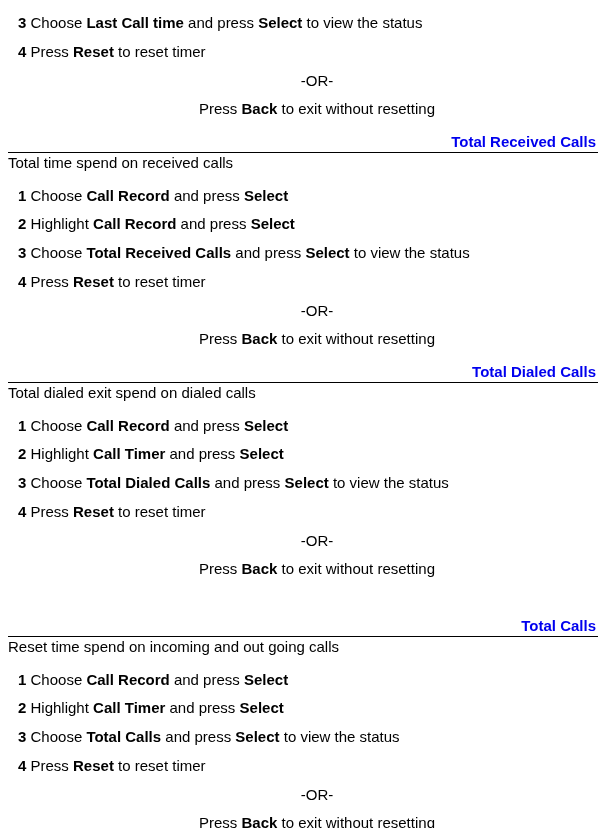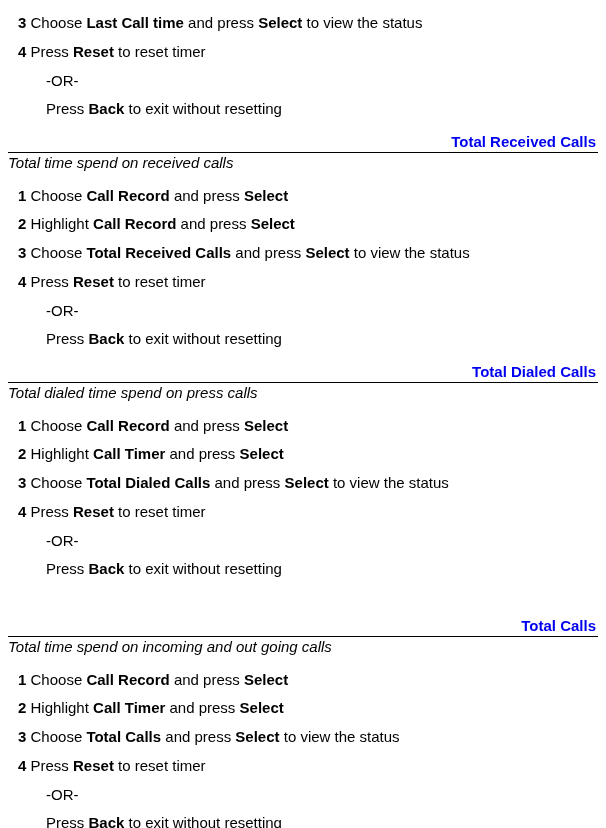--- a/index.html
+++ b/index.html
@@ -14,32 +14,32 @@
       padding: 4px 8px;
       width: 606px;
       background: #fff;
       color: #000;
     }
     .step {
       margin: 10px;
     }
     .indent {
       padding-left: 28px;
+      text-align: center;
     }
     .section-heading {
       text-align: right;
       color: #0000ee;
       font-weight: bold;
       border-bottom: 1px solid #000;
       margin-top: 14px;
       margin-bottom: 1px;
       padding-right: 2px;
     }
     .desc {
-      font-style: italic;
       margin-bottom: 14px;
     }
     .extra-gap {
       height: 28px;
     }
     b {
       font-weight: bold;
     }
   </style>
 </head>
@@ -59,32 +59,32 @@
 <div class="section-heading">Total Received Calls</div>
 <div class="desc">Total time spend on received calls</div>
 <div class="step"><b>1 </b><span>Choose </span><b>Call Record</b><span> and press </span><b>Select</b></div>
 <div class="step"><b>2 </b><span>Highlight </span><b>Call Record</b><span> and press </span><b>Select</b></div>
 <div class="step"><b>3 </b><span>Choose </span><b>Total Received Calls</b><span> and press </span><b>Select</b><span> to view the status</span></div>
 <div class="step"><b>4 </b><span>Press </span><b>Reset</b><span> to reset timer</span></div>
 <div class="step indent">-OR-</div>
 <div class="step indent"><span>Press </span><b>Back</b><span> to exit without resetting</span></div>
 
 <div class="section-heading">Total Dialed Calls</div>
-<div class="desc">Total dialed time spend on press calls</div>
+<div class="desc">Total dialed exit spend on dialed calls</div>
 <div class="step"><b>1 </b><span>Choose </span><b>Call Record</b><span> and press </span><b>Select</b></div>
 <div class="step"><b>2 </b><span>Highlight </span><b>Call Timer</b><span> and press </span><b>Select</b></div>
 <div class="step"><b>3 </b><span>Choose </span><b>Total Dialed Calls</b><span> and press </span><b>Select</b><span> to view the status</span></div>
 <div class="step"><b>4 </b><span>Press </span><b>Reset</b><span> to reset timer</span></div>
 <div class="step indent">-OR-</div>
 <div class="step indent"><span>Press </span><b>Back</b><span> to exit without resetting</span></div>
 
 <div class="extra-gap"></div>
 
 <div class="section-heading" style="margin-top:0">Total Calls</div>
-<div class="desc">Total time spend on incoming and out going calls</div>
+<div class="desc">Reset time spend on incoming and out going calls</div>
 <div class="step"><b>1 </b><span>Choose </span><b>Call Record</b><span> and press </span><b>Select</b></div>
 <div class="step"><b>2 </b><span>Highlight </span><b>Call Timer</b><span> and press </span><b>Select</b></div>
 <div class="step"><b>3 </b><span>Choose </span><b>Total Calls</b><span> and press </span><b>Select</b><span> to view the status</span></div>
 <div class="step"><b>4 </b><span>Press </span><b>Reset</b><span> to reset timer</span></div>
 <div class="step indent">-OR-</div>
 <div class="step indent"><span>Press </span><b>Back</b><span> to exit without resetting</span></div>
 
 <div class="section-heading">Dialed All Timer</div>
 <div class="desc" style="margin-bottom:16px">Resetting all timers</div>
 

